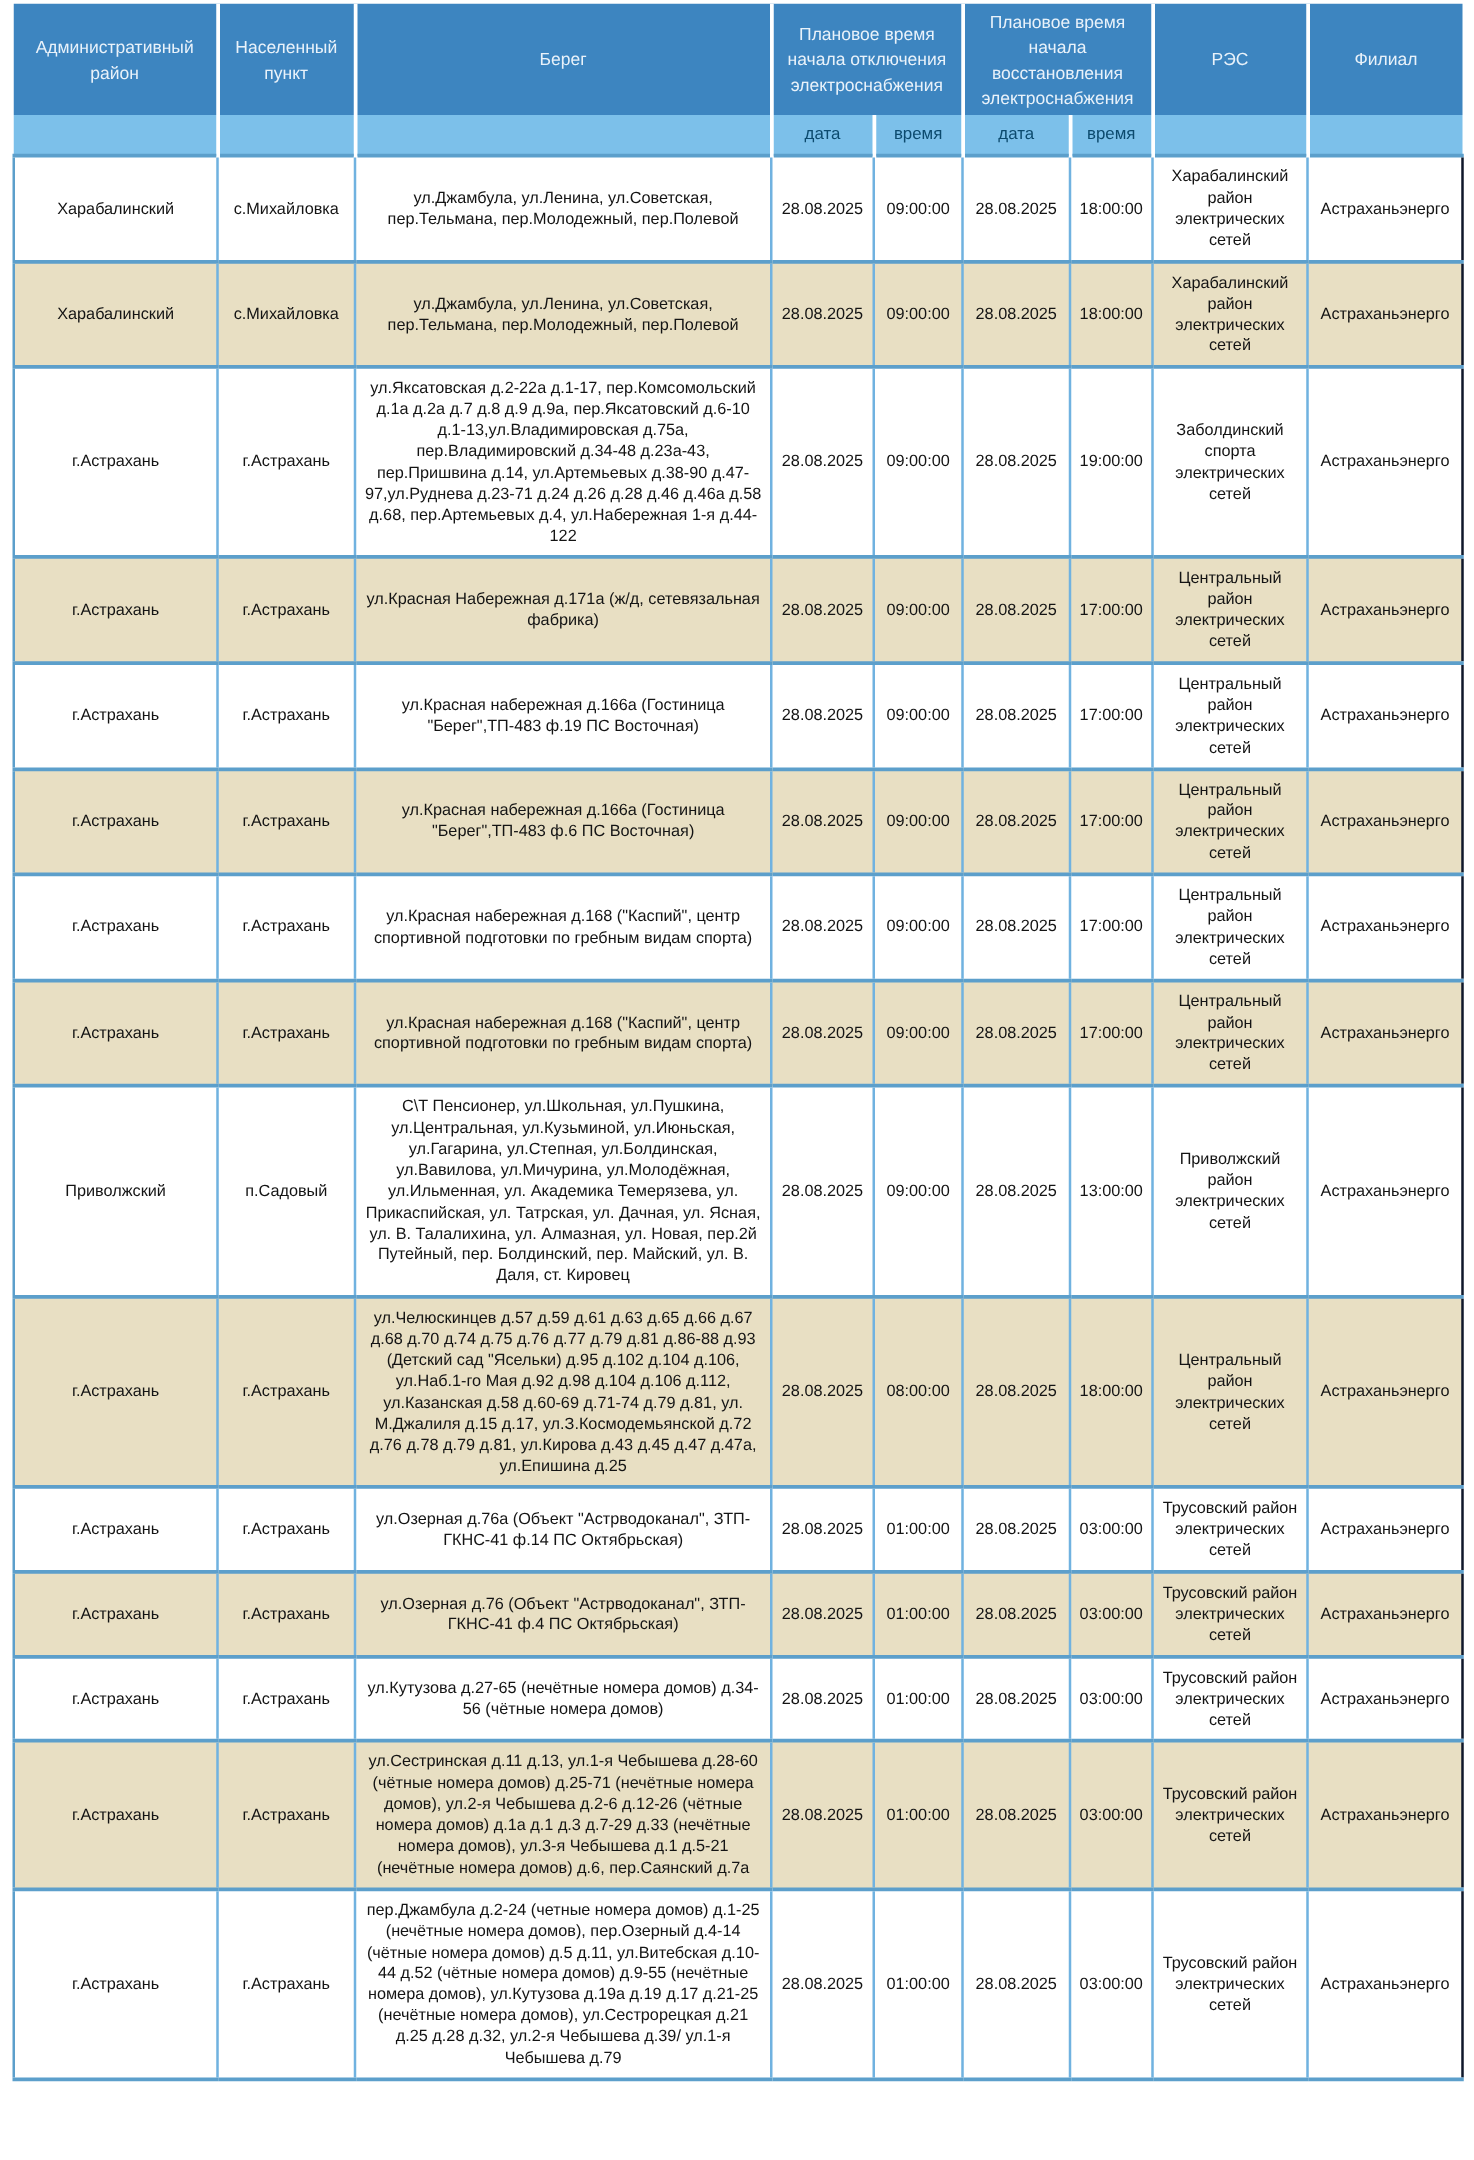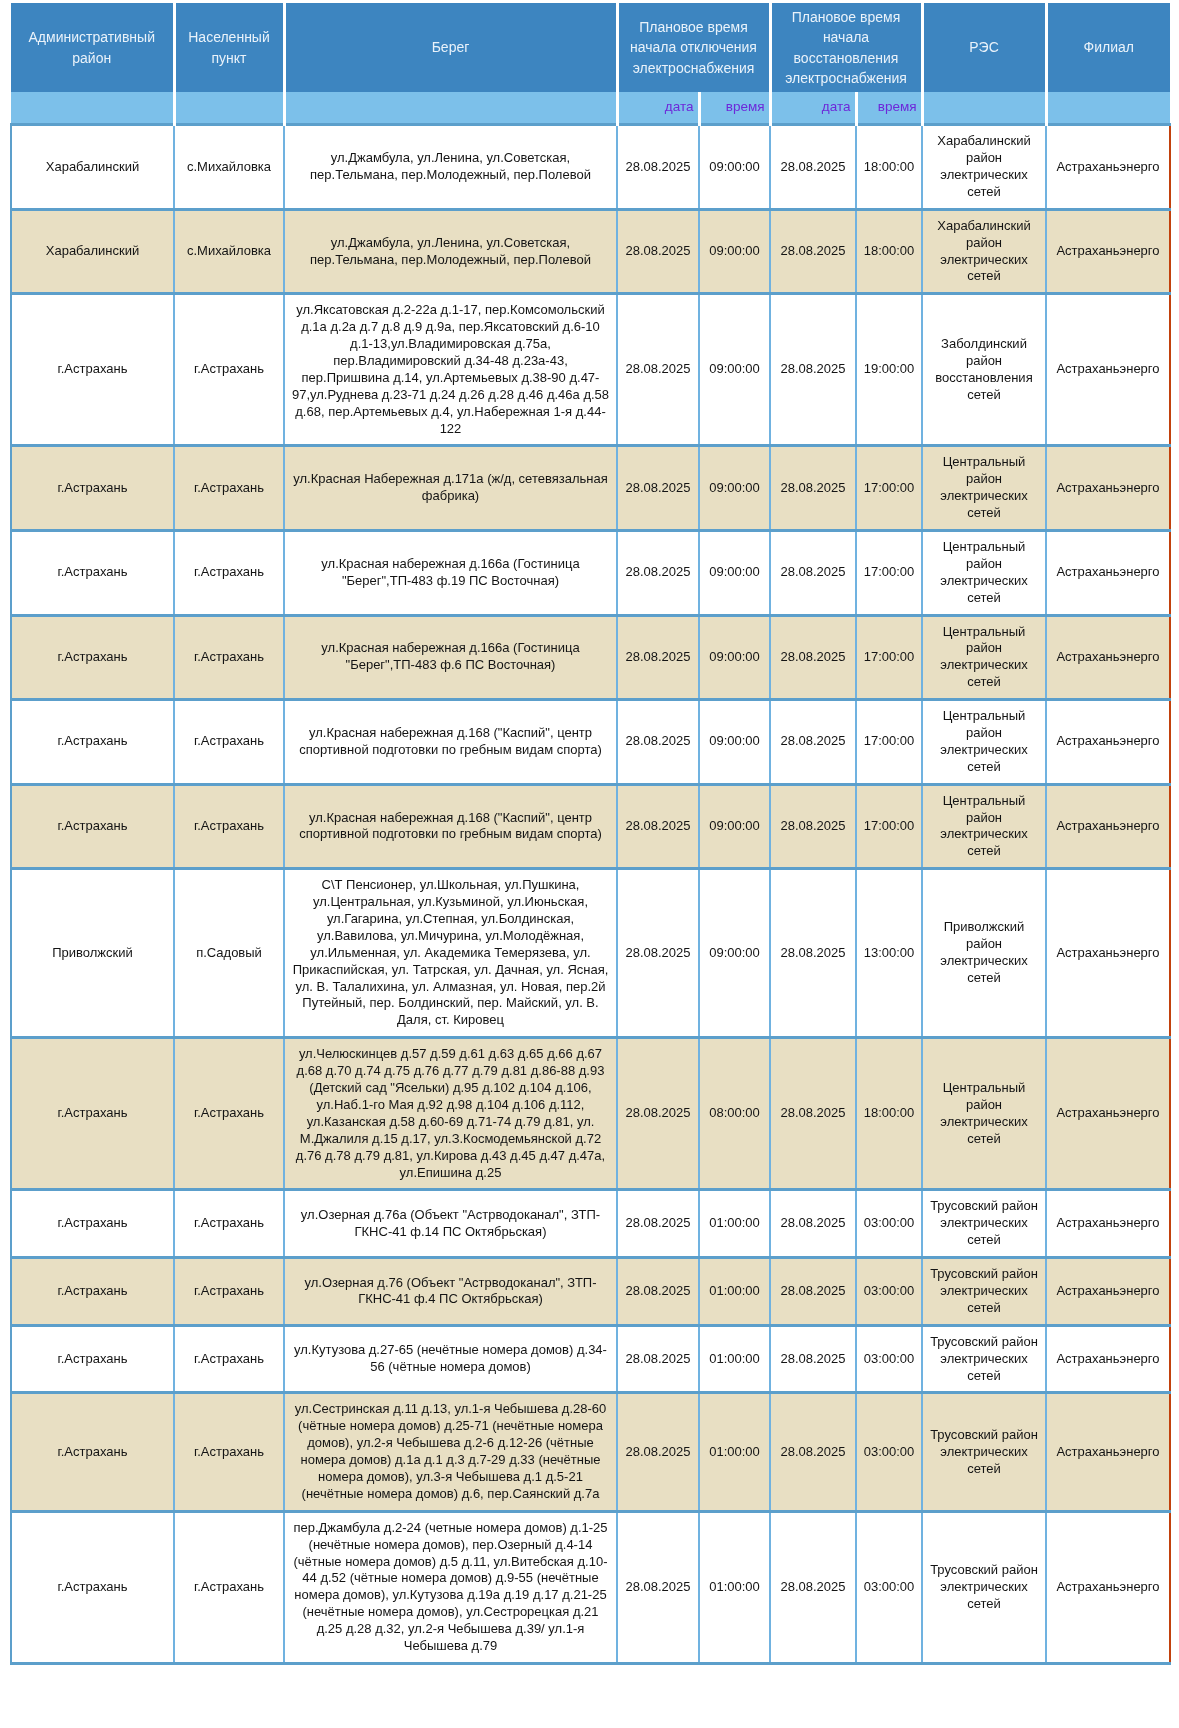--- a/index.html
+++ b/index.html
@@ -10,35 +10,35 @@
 
   
   thead th { font-weight:normal; text-align:center; vertical-align:middle; }
   tr.head-main th {
     background:#3d85c0; color:#e9f2fa; font-size:14px;
     height:80px; padding:4px 8px; border-right:3px solid #ffffff;
     line-height:1.45;
   }
   tr.head-main th:last-child { border-right:none;margin-left:38px; }
   tr.head-sub th {
-    background:#7cc0ea; color:#6d28d9; font-size:13.5px;
-    height:24px; padding:2px 4px 5px 4px; border-right:3px solid #ffffff;text-align:right;
+    background:#7cc0ea; color:#0c4a6e; font-size:13.5px;
+    height:24px; padding:2px 4px 5px 4px; border-right:3px solid #ffffff;
   }
   tr.head-sub th:last-child { border-right:none; }
 
   
   tbody td {
     background:#ffffff; color:#141414; font-size:13px; line-height:1.3;
     text-align:center; vertical-align:middle;
     padding:7px 5px; word-wrap:break-word;
     border-top:3px solid #5c9fcb;
     border-right:2px solid #70b2e0;
   }
   tbody td:first-child { border-left:2px solid #5c9fcb; }
-  tbody td:last-child  { border-right:2px solid #c2410c; }
+  tbody td:last-child  { border-right:2px solid #0f172a; }
   tbody tr:last-child td { border-bottom:3px solid #5c9fcb; }
   tbody tr.alt td { background:#e8dfc3; }
 </style>
 </head>
 <body>
 
 <div class="page">
   <table class="outages">
     <colgroup>
       <col style="width:163px">
@@ -97,21 +97,21 @@
           <td>Астраханьэнерго</td>
         </tr>
         <tr>
           <td>г.Астрахань</td>
           <td>г.Астрахань</td>
           <td>ул.Яксатовская д.2-22а д.1-17, пер.Комсомольский д.1а д.2а д.7 д.8 д.9 д.9а, пер.Яксатовский д.6-10 д.1-13,ул.Владимировская д.75а, пер.Владимировский д.34-48 д.23а-43, пер.Пришвина д.14, ул.Артемьевых д.38-90 д.47-97,ул.Руднева д.23-71 д.24 д.26 д.28 д.46 д.46а д.58 д.68, пер.Артемьевых д.4, ул.Набережная 1-я д.44-122</td>
           <td>28.08.2025</td>
           <td>09:00:00</td>
           <td>28.08.2025</td>
           <td>19:00:00</td>
-          <td>Заболдинский район восстановления сетей</td>
+          <td>Заболдинский спорта электрических сетей</td>
           <td>Астраханьэнерго</td>
         </tr>
         <tr class="alt">
           <td>г.Астрахань</td>
           <td>г.Астрахань</td>
           <td>ул.Красная Набережная д.171а (ж/д, сетевязальная фабрика)</td>
           <td>28.08.2025</td>
           <td>09:00:00</td>
           <td>28.08.2025</td>
           <td>17:00:00</td>

